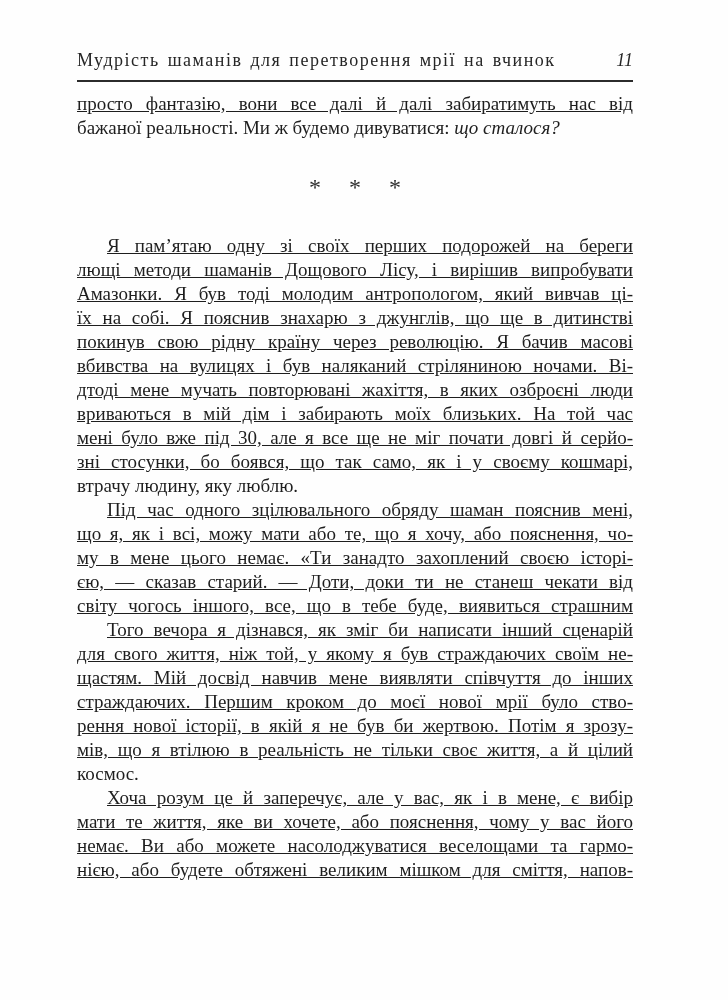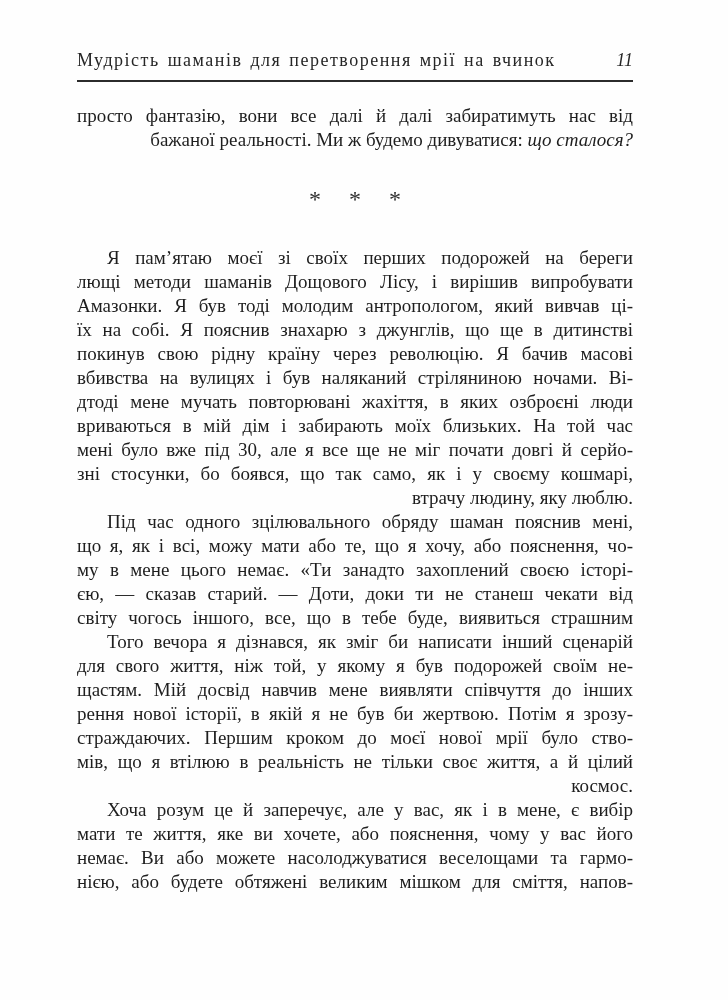--- a/index.html
+++ b/index.html
@@ -21,41 +21,42 @@
   .running-header {
     display: flex;
     justify-content: space-between;
     align-items: baseline;
     font-size: 18px;
     letter-spacing: 1.5px;
     word-spacing: 2px;
     color: #262626;
     padding-bottom: 9px;
     border-bottom: 2px solid #2b2b2b;
-    margin-bottom: 22px;
+    margin-bottom: 10px;
     white-space: nowrap;
   }
   .running-header .pagenum {
     letter-spacing: 0;
     margin-left: 12px;
     font-style: italic;
   }
   .body-text {
     font-size: 19px;
     line-height: 24px;
   }
   .para { margin: 0; }
   .line {
     white-space: nowrap;
     overflow: visible;
-    text-align: right;
+    text-align: left;
   }
   .line.just {
     text-align: justify;
     text-align-last: justify;
+    text-decoration: underline;
   }
   .line.indent { padding-left: 30px; }
   .italic { font-style: italic; }
   .separator {
     height: 94px;
     display: flex;
     align-items: center;
     justify-content: center;
   }
   .stars {
@@ -76,45 +77,45 @@
     </div>
     <div class="body-text">
         <div class="para">
           <div class="line just"><span>просто фантазію, вони все далі й далі забиратимуть нас від</span></div>
           <div class="line"><span>бажаної реальності. Ми ж будемо дивуватися: </span><span class="italic">що сталося?</span></div>
         </div>
         <div class="separator">
           <span class="stars">* * *</span>
         </div>
         <div class="para">
-          <div class="line just indent"><span>Я пам’ятаю моєї зі своїх перших подорожей на береги</span></div>
+          <div class="line just indent"><span>Я пам’ятаю одну зі своїх перших подорожей на береги</span></div>
           <div class="line just"><span>лющі методи шаманів Дощового Лісу, і вирішив випробувати</span></div>
           <div class="line just"><span>Амазонки. Я був тоді молодим антропологом, який вивчав ці-</span></div>
           <div class="line just"><span>їх на собі. Я пояснив знахарю з джунглів, що ще в дитинстві</span></div>
           <div class="line just"><span>покинув свою рідну країну через революцію. Я бачив масові</span></div>
           <div class="line just"><span>вбивства на вулицях і був наляканий стріляниною ночами. Ві-</span></div>
           <div class="line just"><span>дтоді мене мучать повторювані жахіття, в яких озброєні люди</span></div>
           <div class="line just"><span>вриваються в мій дім і забирають моїх близьких. На той час</span></div>
           <div class="line just"><span>мені було вже під 30, але я все ще не міг почати довгі й серйо-</span></div>
           <div class="line just"><span>зні стосунки, бо боявся, що так само, як і у своєму кошмарі,</span></div>
           <div class="line"><span>втрачу людину, яку люблю.</span></div>
         </div>
         <div class="para">
           <div class="line just indent"><span>Під час одного зцілювального обряду шаман пояснив мені,</span></div>
           <div class="line just"><span>що я, як і всі, можу мати або те, що я хочу, або пояснення, чо-</span></div>
           <div class="line just"><span>му в мене цього немає. «Ти занадто захоплений своєю історі-</span></div>
           <div class="line just"><span>єю, — сказав старий. — Доти, доки ти не станеш чекати від</span></div>
           <div class="line just"><span>світу чогось іншого, все, що в тебе буде, виявиться страшним</span></div>
         </div>
         <div class="para">
           <div class="line just indent"><span>Того вечора я дізнався, як зміг би написати інший сценарій</span></div>
-          <div class="line just"><span>для свого життя, ніж той, у якому я був подорожей своїм не-</span></div>
+          <div class="line just"><span>для свого життя, ніж той, у якому я був страждаючих своїм не-</span></div>
           <div class="line just"><span>щастям. Мій досвід навчив мене виявляти співчуття до інших</span></div>
+          <div class="line just"><span>страждаючих. Першим кроком до моєї нової мрії було ство-</span></div>
           <div class="line just"><span>рення нової історії, в якій я не був би жертвою. Потім я зрозу-</span></div>
-          <div class="line just"><span>страждаючих. Першим кроком до моєї нової мрії було ство-</span></div>
           <div class="line just"><span>мів, що я втілюю в реальність не тільки своє життя, а й цілий</span></div>
           <div class="line"><span>космос.</span></div>
         </div>
         <div class="para">
           <div class="line just indent"><span>Хоча розум це й заперечує, але у вас, як і в мене, є вибір</span></div>
           <div class="line just"><span>мати те життя, яке ви хочете, або пояснення, чому у вас його</span></div>
           <div class="line just"><span>немає. Ви або можете насолоджуватися веселощами та гармо-</span></div>
           <div class="line just"><span>нією, або будете обтяжені великим мішком для сміття, напов-</span></div>
         </div>
       </div>

